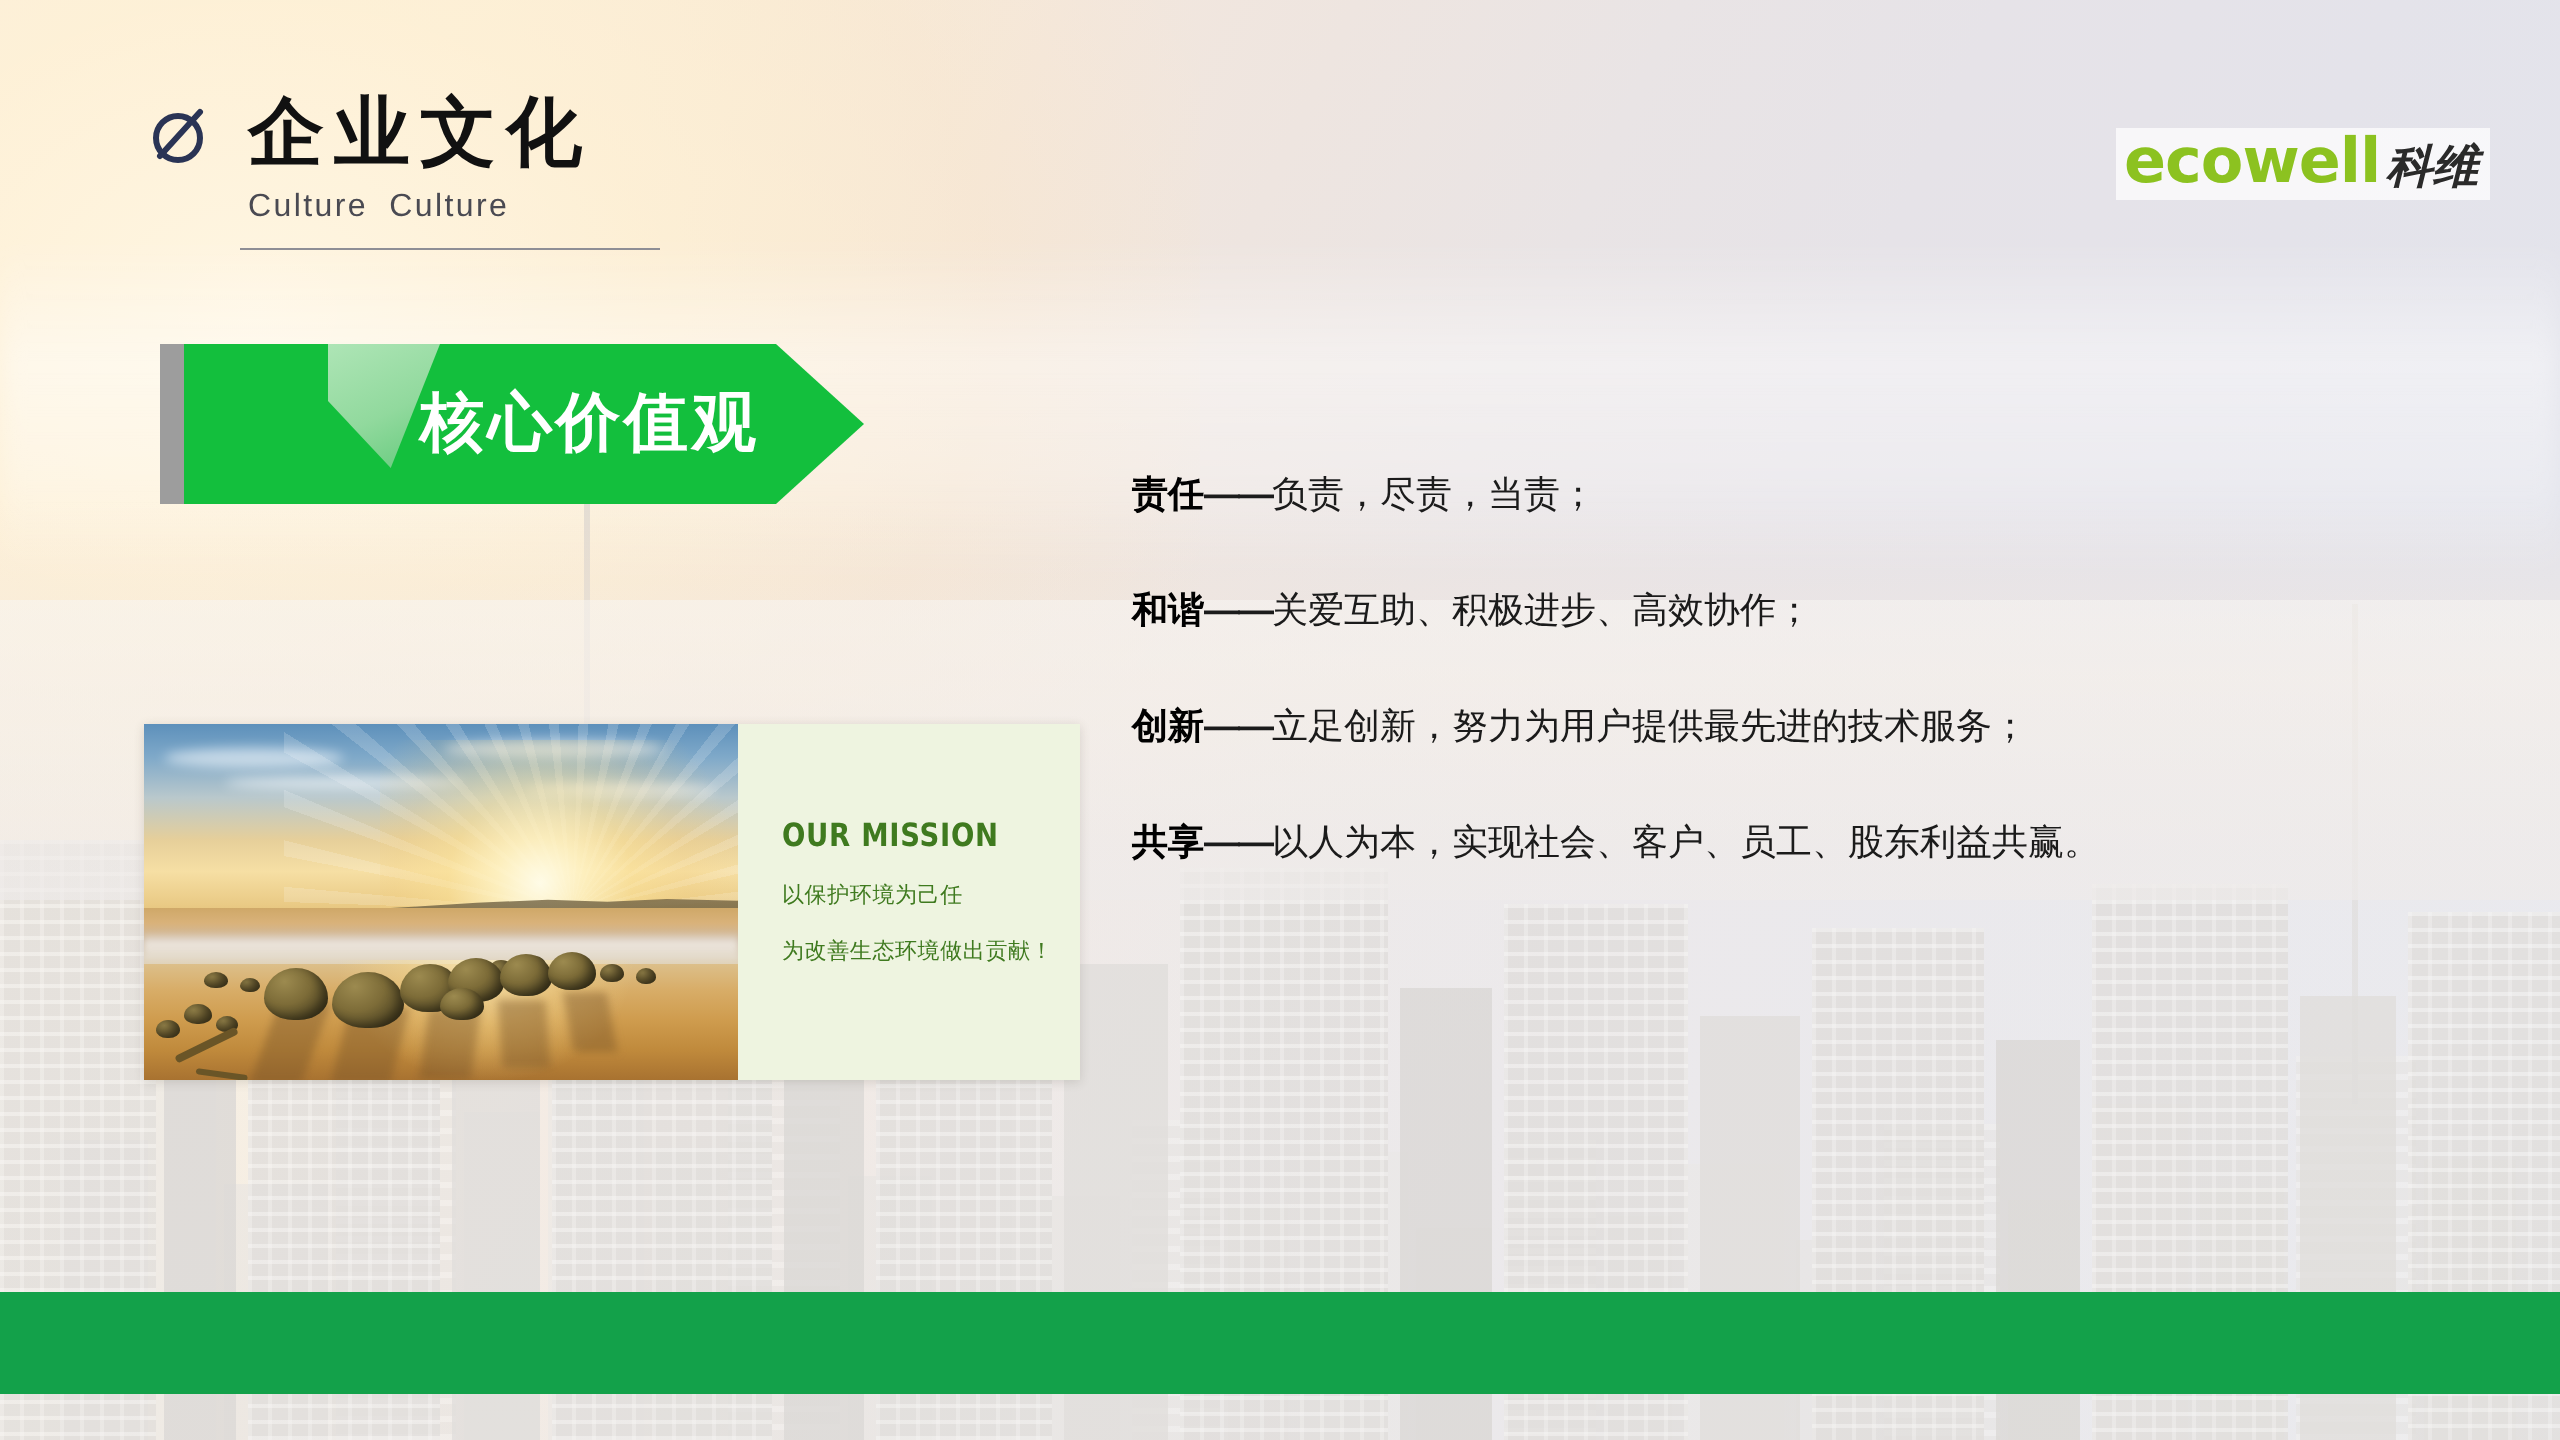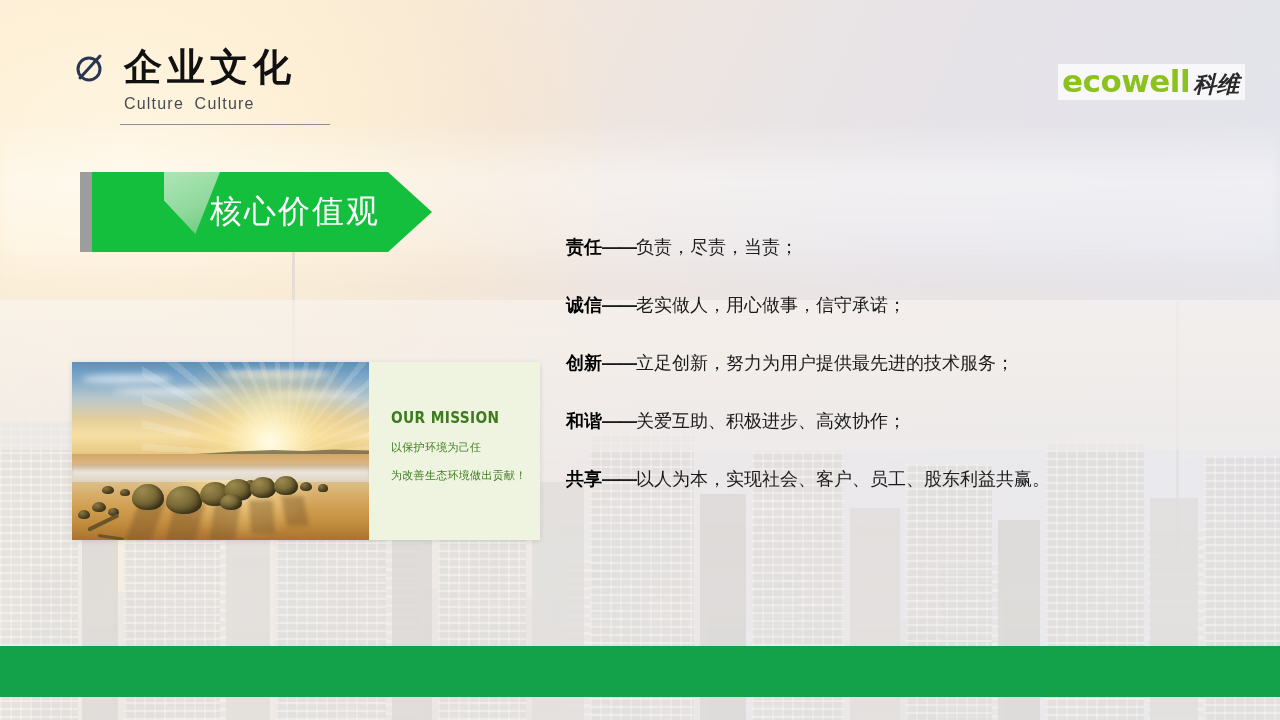--- a/index.html
+++ b/index.html
@@ -235,21 +235,21 @@
     opacity: 0.9;
   }
   .banner-label {
     position: absolute;
     left: 130px;
     top: 0;
     height: 80px;
     display: flex;
     align-items: center;
     font-size: 32px;
-    font-weight: 400;
+    font-weight: 700;
     color: #ffffff;
     letter-spacing: 2px;
   }
 
   
   .mission-card {
     position: absolute;
     left: 72px;
     top: 362px;
     width: 468px;
@@ -563,28 +563,25 @@
       <div class="mission-line">以保护环境为己任</div>
       <div class="mission-line">为改善生态环境做出贡献！</div>
     </div>
   </div>
 
   <div class="values">
     <div class="value-row">
       <span class="value-key">责任</span><span class="value-dash">——</span><span class="value-body">负责，尽责，当责；</span>
     </div>
     <div class="value-row">
-      <span class="value-key">诚信</span><span class="value-dash">——</span><span class="value-body">老实做人，用心做事，信守承诺；</span>
+      <span class="value-key">和谐</span><span class="value-dash">——</span><span class="value-body">关爱互助、积极进步、高效协作；</span>
     </div>
     <div class="value-row">
       <span class="value-key">创新</span><span class="value-dash">——</span><span class="value-body">立足创新，努力为用户提供最先进的技术服务；</span>
     </div>
     <div class="value-row">
-      <span class="value-key">和谐</span><span class="value-dash">——</span><span class="value-body">关爱互助、积极进步、高效协作；</span>
-    </div>
-    <div class="value-row">
       <span class="value-key">共享</span><span class="value-dash">——</span><span class="value-body">以人为本，实现社会、客户、员工、股东利益共赢。</span>
     </div>
   </div>
 
   <div class="bottom-bar"></div>
 
 </div>
 
 </body></html>

